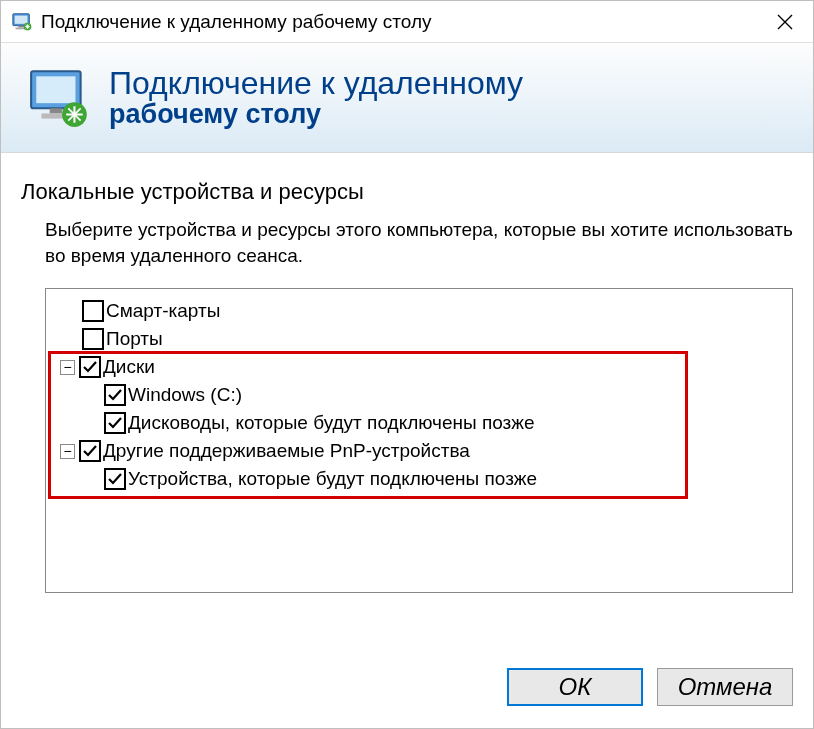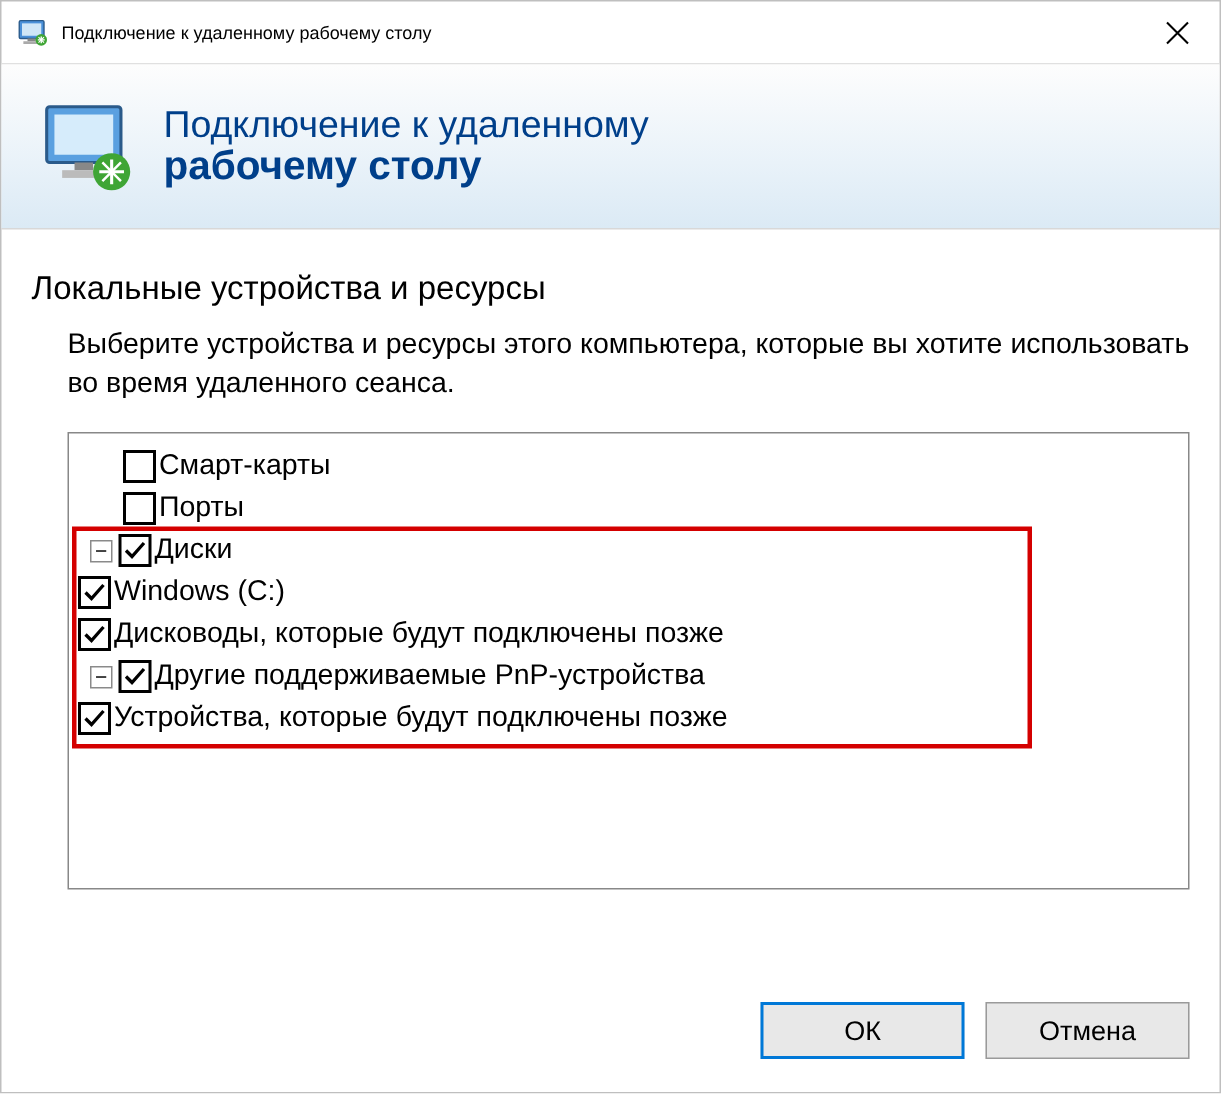--- a/index.html
+++ b/index.html
@@ -26,21 +26,21 @@
     padding: 0 0 0 10px;
     border-bottom: 1px solid #e0e0e0;
   }
   .titlebar-icon {
     width: 22px;
     height: 22px;
     margin-right: 8px;
     flex-shrink: 0;
   }
   .titlebar-text {
-    font-size: 12px;
+    font-size: 19px;
     color: #000;
     flex: 1;
   }
   .titlebar-close {
     width: 56px;
     height: 100%;
     display: flex;
     align-items: center;
     justify-content: center;
     font-size: 20px;
@@ -58,21 +58,21 @@
     width: 66px;
     height: 66px;
     margin-right: 16px;
     flex-shrink: 0;
   }
   .banner-text {
     color: #003f8a;
     line-height: 1.15;
   }
   .banner-line1 {
-    font-size: 25px;
+    font-size: 32px;
     font-weight: 400;
   }
   .banner-line2 {
     font-size: 27px;
     font-weight: 700;
     margin-top: -2px;
   }
   .content {
     flex: 1;
     padding: 26px 20px 10px 20px;
@@ -102,21 +102,21 @@
   .tree-row {
     display: flex;
     align-items: center;
     height: 28px;
     font-size: 19px;
     color: #000;
     white-space: nowrap;
   }
   .indent0 { padding-left: 30px; }
   .indent-exp { padding-left: 8px; }
-  .indent1 { }
+  .indent1 { padding-left: 52px; }
   .expander {
     width: 15px;
     height: 15px;
     border: 1px solid #8a8a8a;
     display: inline-flex;
     align-items: center;
     justify-content: center;
     margin-right: 4px;
     font-size: 14px;
     line-height: 1;
@@ -146,25 +146,26 @@
     display: flex;
     justify-content: flex-end;
     gap: 14px;
     padding: 22px 20px 22px 0;
   }
   .btn {
     min-width: 136px;
     height: 38px;
     border: 1px solid #9a9a9a;
     background: #e8e8e8;
-    font-size: 18px;
-    display: flex;
-    align-items: center;
-    justify-content: center;
-    cursor: pointer;
+    font-size: 24px;
+    display: flex;
+    align-items: center;
+    justify-content: center;
+    cursor: pointer;
+    font-style: italic;
   }
   .btn.default {
     border: 2px solid #0078d7;
   }
 </style>
 </head>
 <body>
 
 <div class="window">
 

